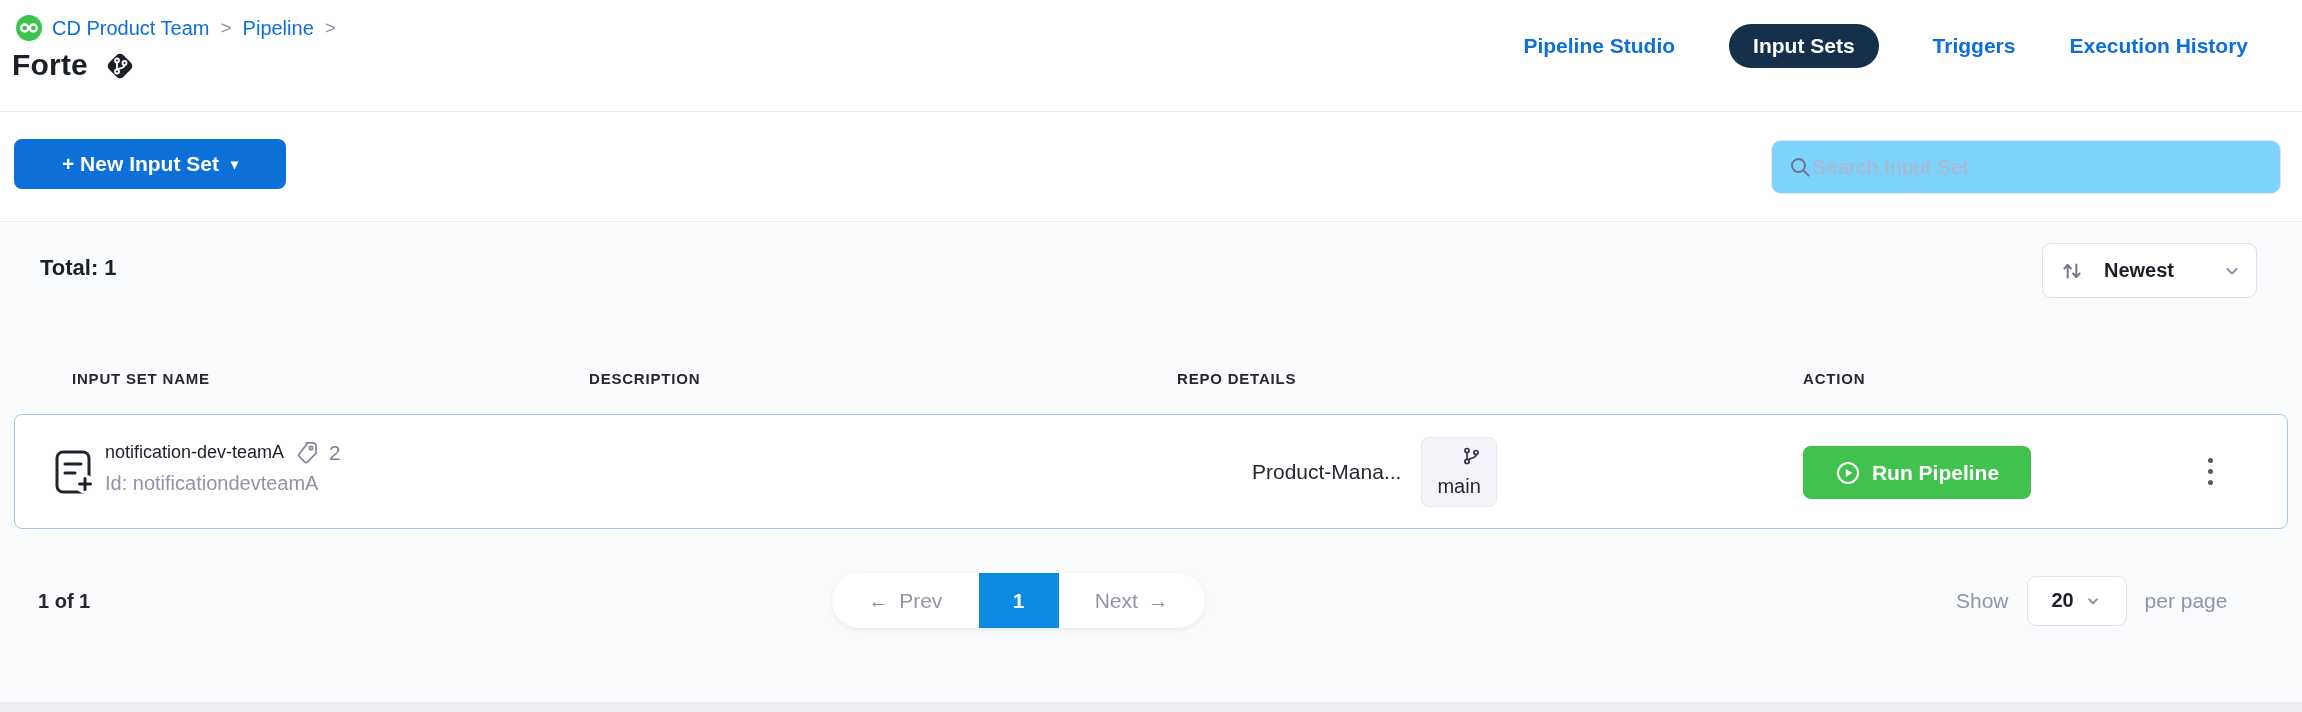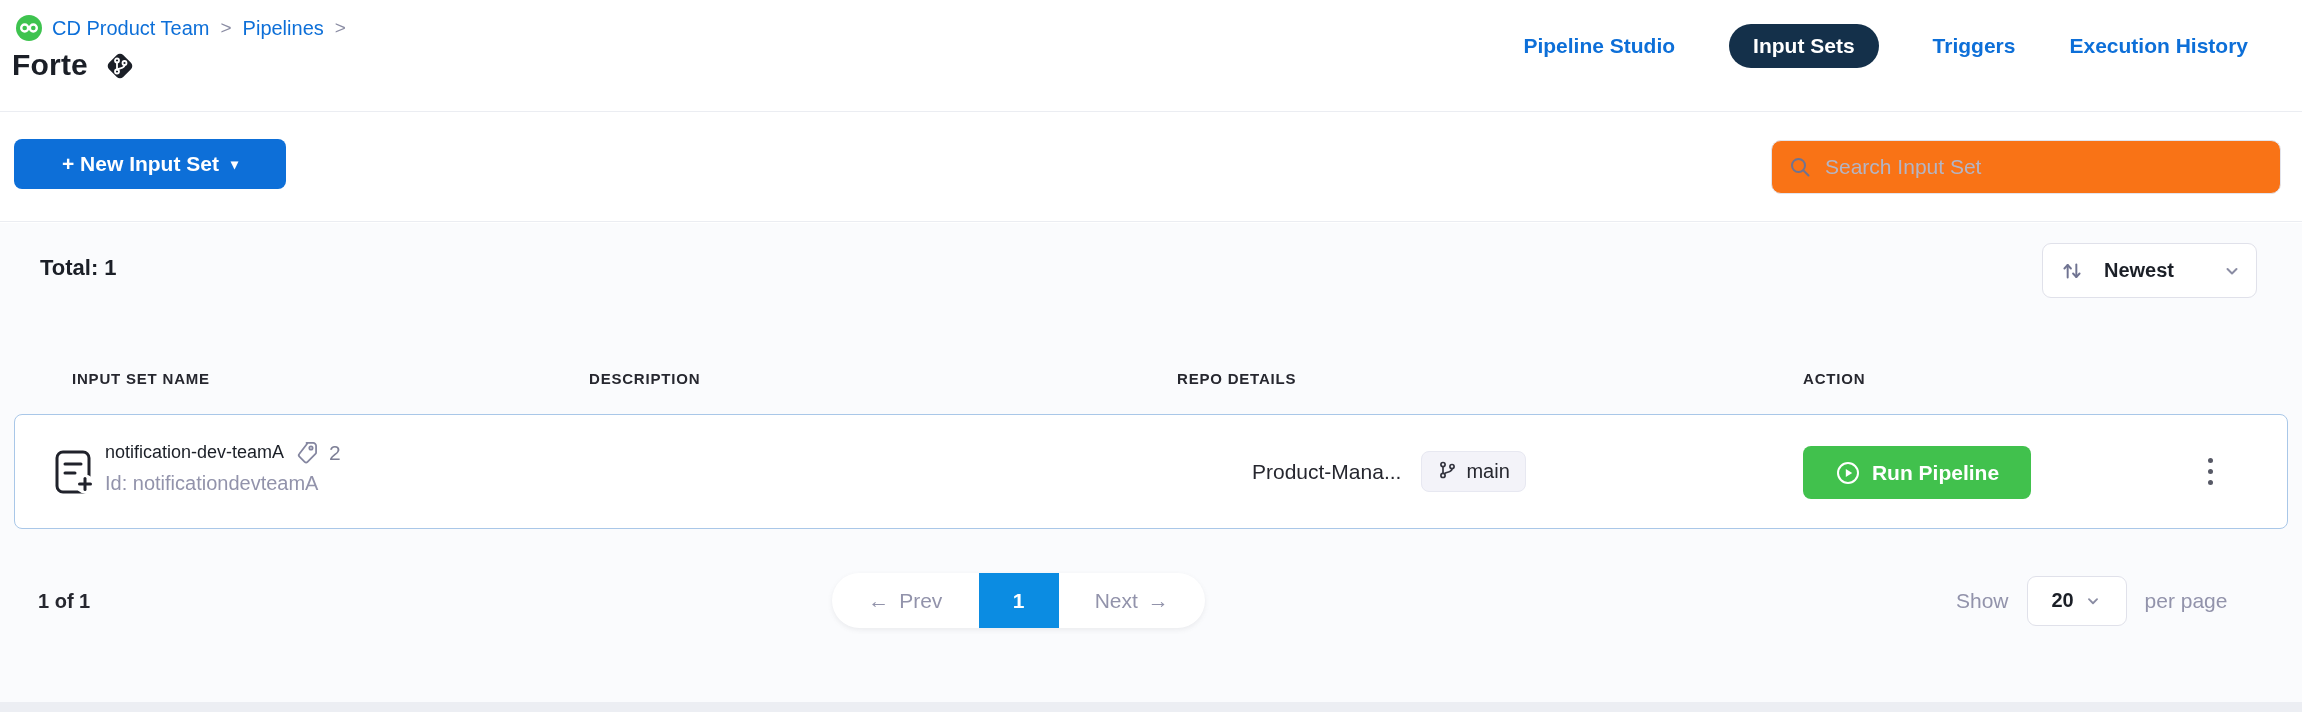--- a/index.html
+++ b/index.html
@@ -16,21 +16,21 @@
   .title-row { position: absolute; left: 12px; top: 48px; display: flex; align-items: flex-end; gap: 16px; }
   .page-title { font-size: 30px; font-weight: 700; color: #1b1f27; letter-spacing: .2px; }
   .tabs { position: absolute; right: 54px; top: 24px; display: flex; align-items: center; gap: 54px; font-size: 21px; font-weight: 600; }
   .tab { color: #0d6fd8; cursor: pointer; white-space: nowrap; }
   .tab.active { background: #14304a; color: #fff; padding: 10px 24px; border-radius: 23px; }
 
   
   .toolbar { position: absolute; top: 113px; left: 0; right: 0; height: 109px; background: #fff; border-bottom: 1px solid #ebedf2; }
   .btn-new { position: absolute; left: 14px; top: 26px; width: 272px; height: 50px; background: #0d6fd8; color: #fff; font-size: 21px; font-weight: 700; border: none; border-radius: 8px; display: flex; align-items: center; justify-content: center; gap: 12px; cursor: pointer; font-family: inherit; }
   .btn-new .caret { font-size: 14px; line-height: 1; }
-  .search-box { position: absolute; left: 1771px; top: 27px; width: 510px; height: 54px; background: #f97316; border: 1px solid #e3e4ec; border-radius: 10px; display: flex; align-items: center; gap: 13px; padding: 0 16px; }
+  .search-box { position: absolute; left: 1771px; top: 27px; width: 510px; height: 54px; background: #7dd3fc; border: 1px solid #e3e4ec; border-radius: 10px; display: flex; align-items: center; padding: 0 16px; }
   .search-box input { flex: 1; border: none; outline: none; font-size: 21px; color: #1b1f27; background: transparent; font-family: inherit; }
   .search-box input::placeholder { color: #b3b5c6; }
 
   
   .content { position: absolute; top: 223px; left: 0; right: 0; height: 479px; background: #fafbfd; }
   .total { position: absolute; left: 40px; top: 32px; font-size: 22px; font-weight: 700; color: #1b1f27; }
   .sort-box { position: absolute; left: 2042px; top: 20px; width: 215px; height: 55px; background: #fff; border: 1px solid #e0e1ea; border-radius: 9px; display: flex; align-items: center; gap: 12px; padding: 0 14px 0 16px; cursor: pointer; }
   .sort-box .sort-label { font-size: 20px; font-weight: 600; color: #1b1f27; margin-left: 7px; }
   .sort-box .chev { margin-left: auto; display: flex; }
 
@@ -43,21 +43,21 @@
   
   .row-card { position: absolute; left: 14px; top: 191px; width: 2274px; height: 115px; background: #fff; border: 1px solid #a9c7e8; border-radius: 8px; cursor: pointer; }
   .doc-icon { position: absolute; left: 34px; top: 32px; }
   .name-block { position: absolute; left: 90px; top: 25px; }
   .name-line { display: flex; align-items: center; gap: 10px; }
   .row-name { font-size: 18px; font-weight: 500; color: #1b1f27; }
   .tag-count { font-size: 21px; color: #7d7f96; }
   .id-line { margin-top: 7px; font-size: 20px; color: #9293ab; }
   .repo-cell { position: absolute; left: 1237px; top: 0; height: 100%; display: flex; align-items: center; gap: 20px; }
   .repo-name { font-size: 21px; color: #26272f; }
-  .branch-pill { display: flex; align-items: flex-start; gap: 9px; background: #f3f3f9; border: 1px solid #e7e8f1; border-radius: 8px; padding: 8px 15px; font-size: 20px; color: #26272f; }
+  .branch-pill { display: flex; align-items: flex-end; gap: 9px; background: #f3f3f9; border: 1px solid #e7e8f1; border-radius: 8px; padding: 8px 15px; font-size: 20px; color: #26272f; flex-direction: column; }
   .run-btn { position: absolute; left: 1788px; top: 31px; width: 228px; height: 53px; background: #41c14d; border: none; border-radius: 8px; color: #fff; font-size: 21px; font-weight: 700; display: flex; align-items: center; justify-content: center; gap: 11px; cursor: pointer; font-family: inherit; }
   .kebab { position: absolute; left: 2165px; top: 0; height: 100%; width: 60px; display: flex; flex-direction: column; align-items: center; justify-content: center; gap: 6px; cursor: pointer; }
   .kebab .dot { width: 5px; height: 5px; border-radius: 50%; background: #575966; }
 
   
   .page-range { position: absolute; left: 38px; top: 367px; font-size: 20px; font-weight: 600; color: #26272f; }
   .pager { position: absolute; left: 832px; top: 350px; width: 373px; height: 55px; background: #fff; border-radius: 28px; display: flex; align-items: stretch; overflow: hidden; box-shadow: 0 2px 5px rgba(96,97,112,.10); }
   .pager-btn { flex: 1; display: flex; align-items: center; justify-content: center; gap: 10px; color: #9293ab; font-size: 21px; cursor: pointer; background: transparent; border: none; font-family: inherit; }
   .pager-page { width: 80px; background: #0b8ce2; color: #fff; display: flex; align-items: center; justify-content: center; font-size: 21px; font-weight: 600; cursor: pointer; }
   .show-group { position: absolute; left: 1956px; top: 350px; height: 55px; display: flex; align-items: center; gap: 18px; font-size: 21px; color: #9293ab; }
@@ -76,21 +76,21 @@
       <span class="module-icon">
         <svg width="26" height="26" viewBox="0 0 26 26">
             <g stroke="#fff" stroke-width="2.4" fill="none">
               <circle cx="8.7" cy="13" r="3.5"></circle>
               <circle cx="17.3" cy="13" r="3.5"></circle>
             </g>
           </svg>
       </span>
       <a class="crumb-link">CD Product Team</a>
       <span class="crumb-sep">&gt;</span>
-      <a class="crumb-link">Pipelines</a>
+      <a class="crumb-link">Pipeline</a>
       <span class="crumb-sep">&gt;</span>
     </div>
     <div class="title-row">
       <h1 class="page-title">Forte</h1>
       <span style="display:flex;">
         <svg width="32" height="32" viewBox="0 0 32 32">
           <g transform="rotate(45 16 16)">
               <rect x="6" y="6" width="20" height="20" rx="4.5" fill="#1b1f27"></rect>
             </g>
           <g fill="none" stroke="#fff" stroke-width="1.8" stroke-linecap="round">

